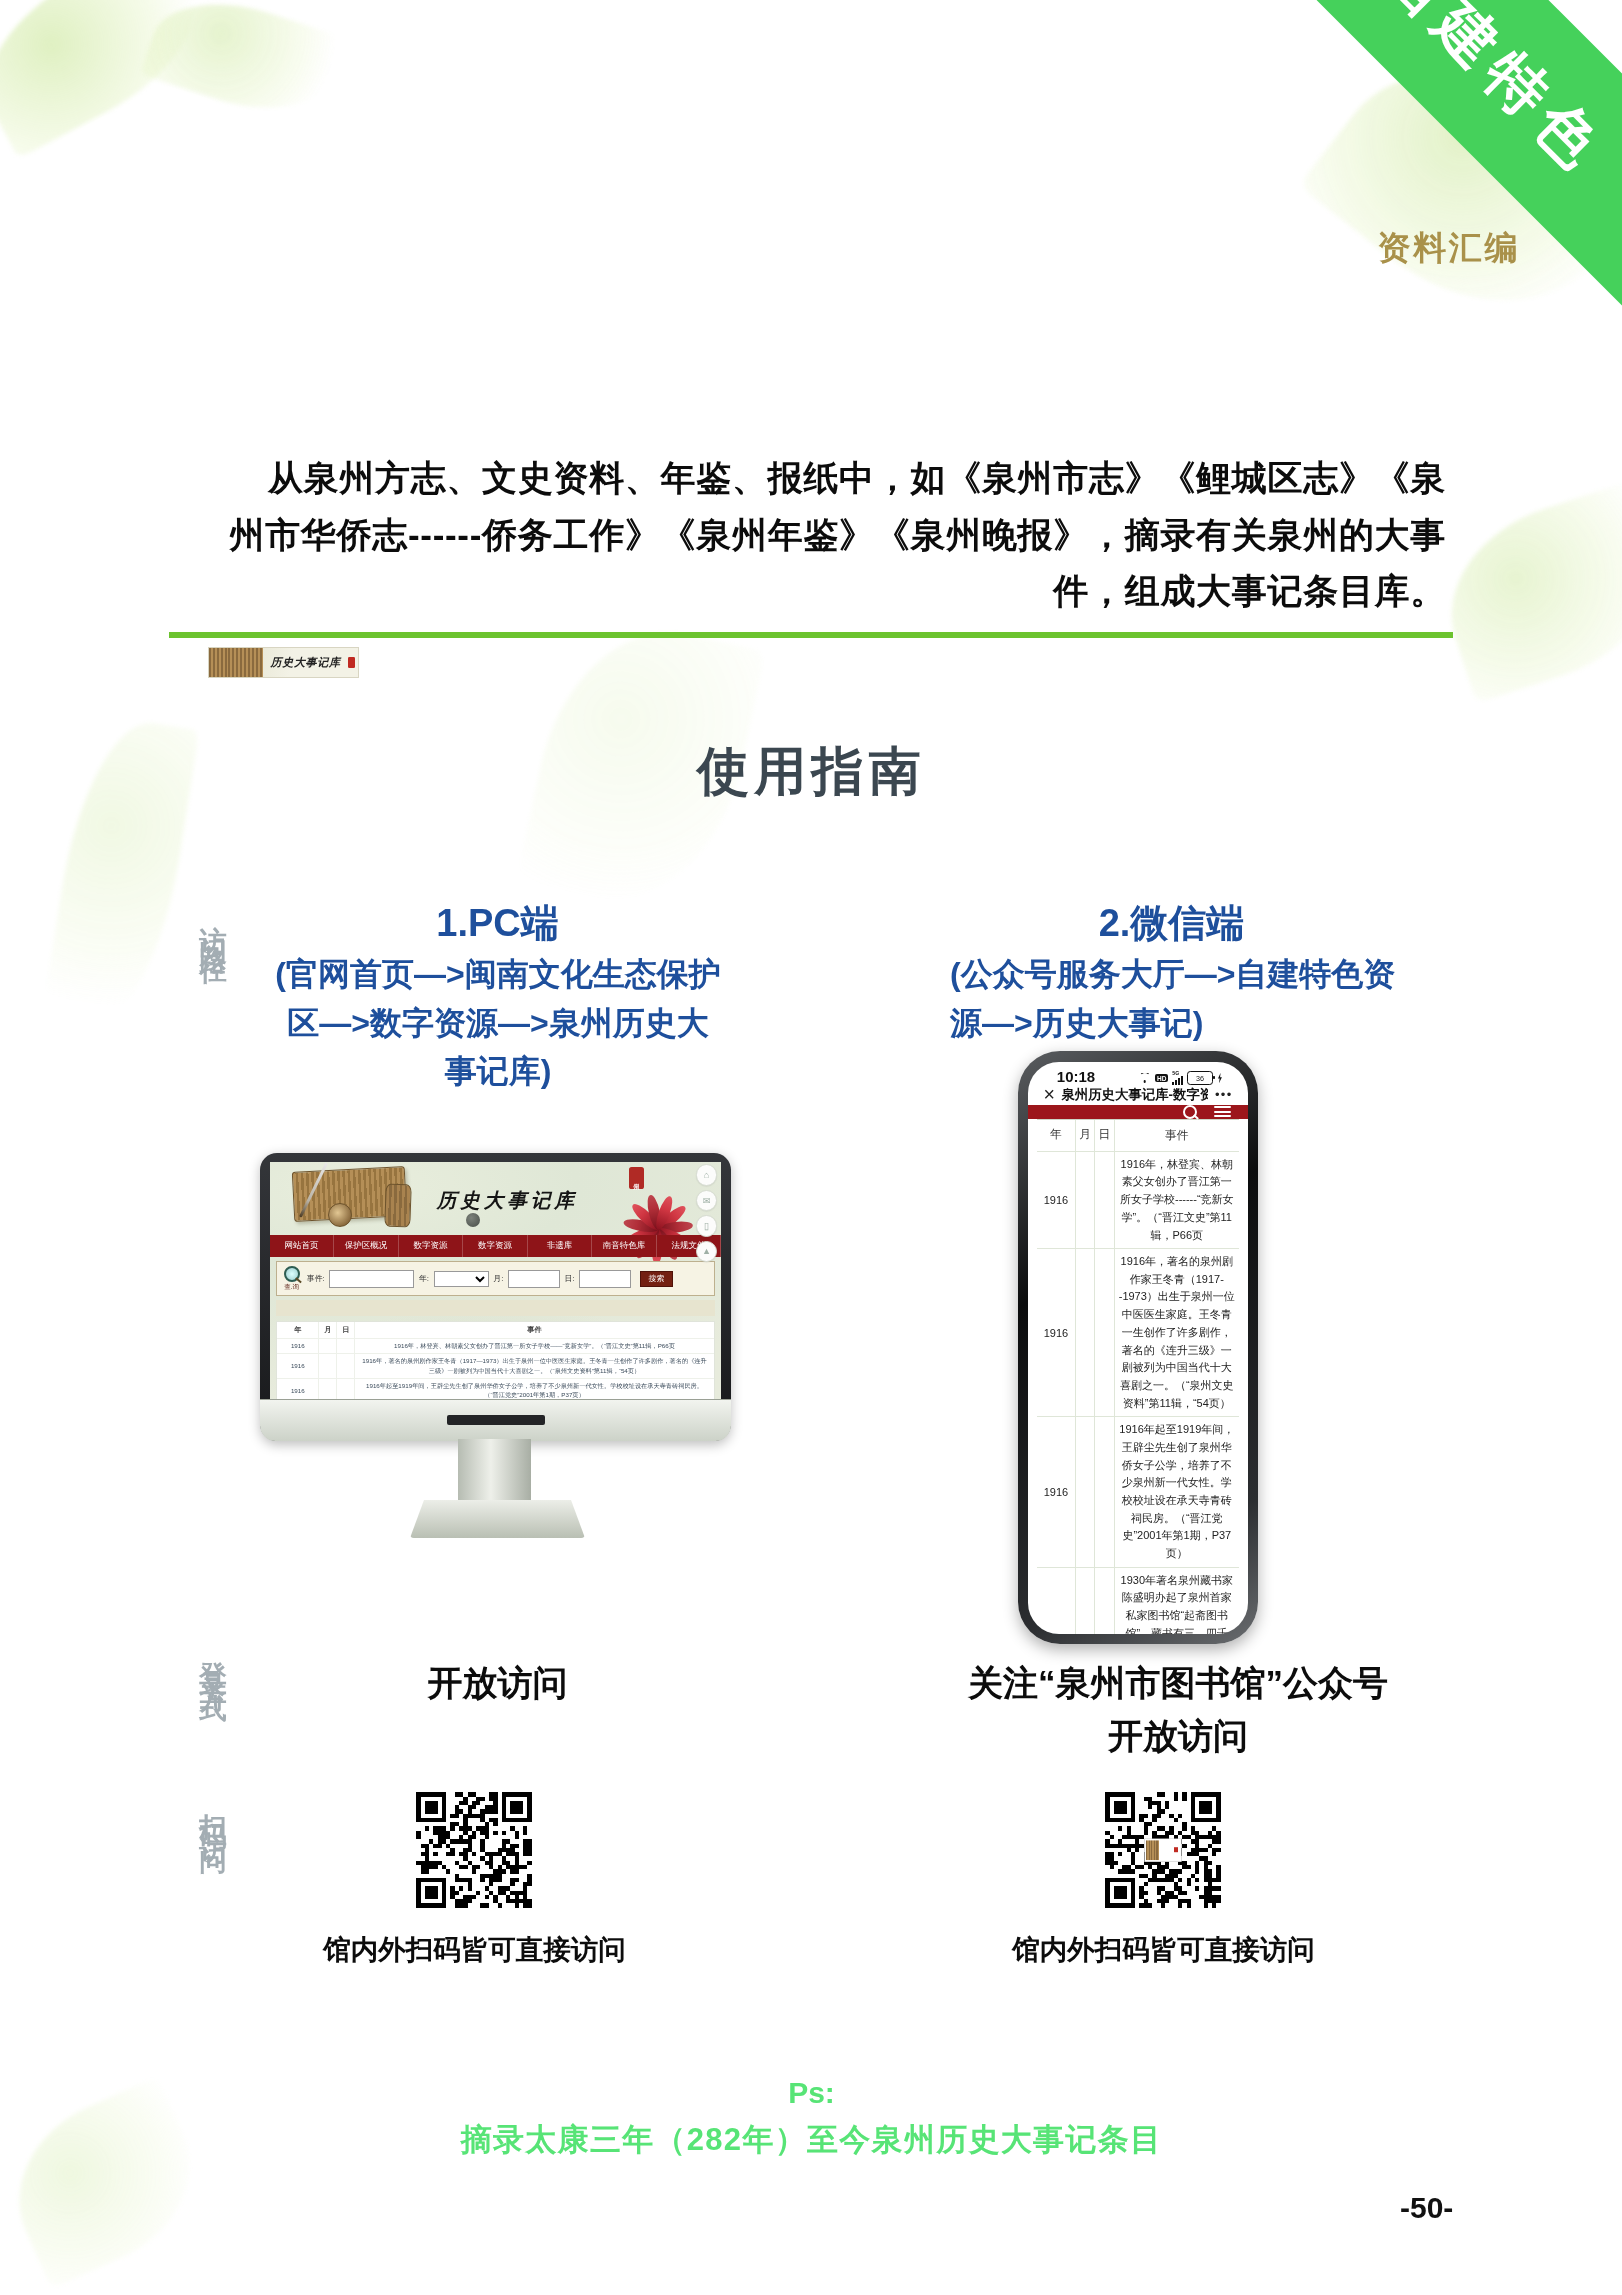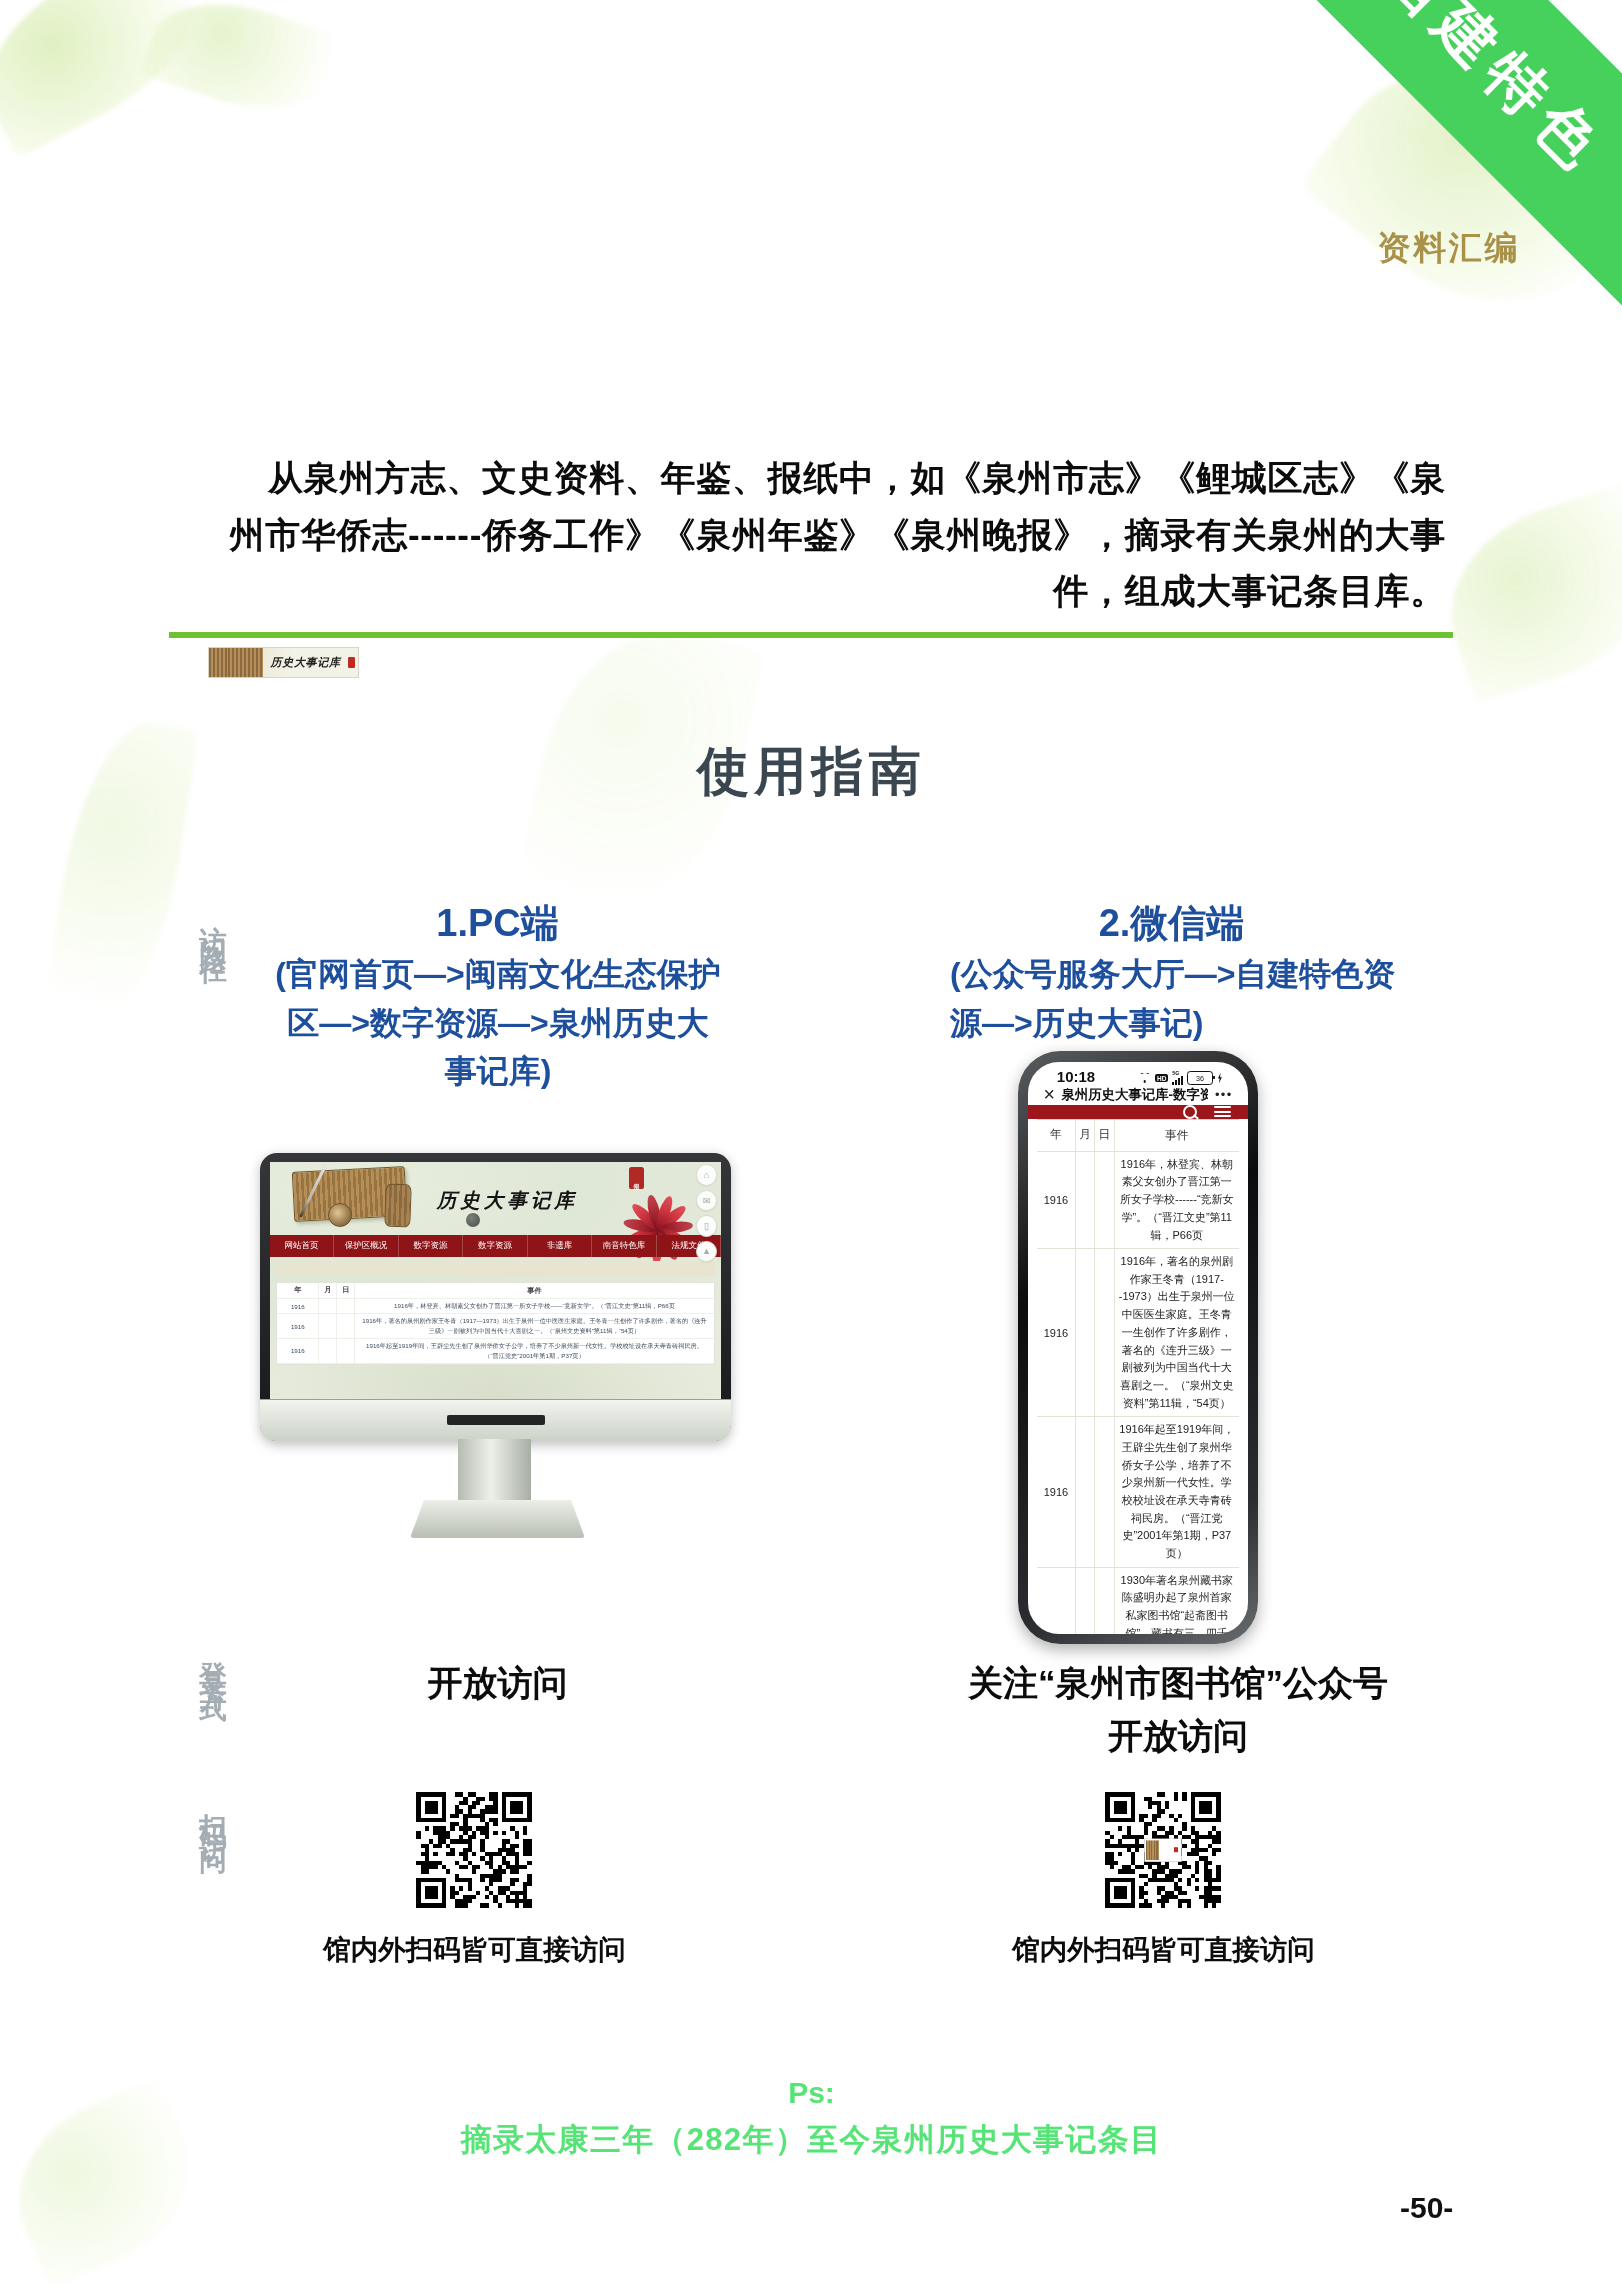--- a/index.html
+++ b/index.html
@@ -257,20 +257,35 @@
         </div>
         <div class="site-nav" id="site-nav">
             <div class="nav-item">网站首页</div>
             <div class="nav-item">保护区概况</div>
             <div class="nav-item">数字资源</div>
             <div class="nav-item">数字资源</div>
             <div class="nav-item">非遗库</div>
             <div class="nav-item">南音特色库</div>
             <div class="nav-item">法规文件</div>
           </div>
+        <div class="search-panel">
+          <div class="lens-wrap">
+            <div class="lens"></div>
+            <div class="lens-cap">查.询</div>
+          </div>
+          <span class="sfield">事件:</span>
+          <input class="sinput s-event" type="text" style="">
+          <span class="sfield">年:</span>
+          <select class="sselect"><option></option></select>
+          <span class="sfield">月:</span>
+          <input class="sinput s-month" type="text" style="">
+          <span class="sfield">日:</span>
+          <input class="sinput s-day" type="text" style="">
+          <button class="sbutton">搜索</button>
+        </div>
         <div class="site-strip"></div>
         <div class="mtable" id="site-table">
             <div class="mrow mhead">
               <div class="mc mc-y">年</div>
               <div class="mc mc-m">月</div>
               <div class="mc mc-d">日</div>
               <div class="mc-e">事件</div>
             </div>
             <div class="mrow">
               <div class="mc mc-y">1916</div>

